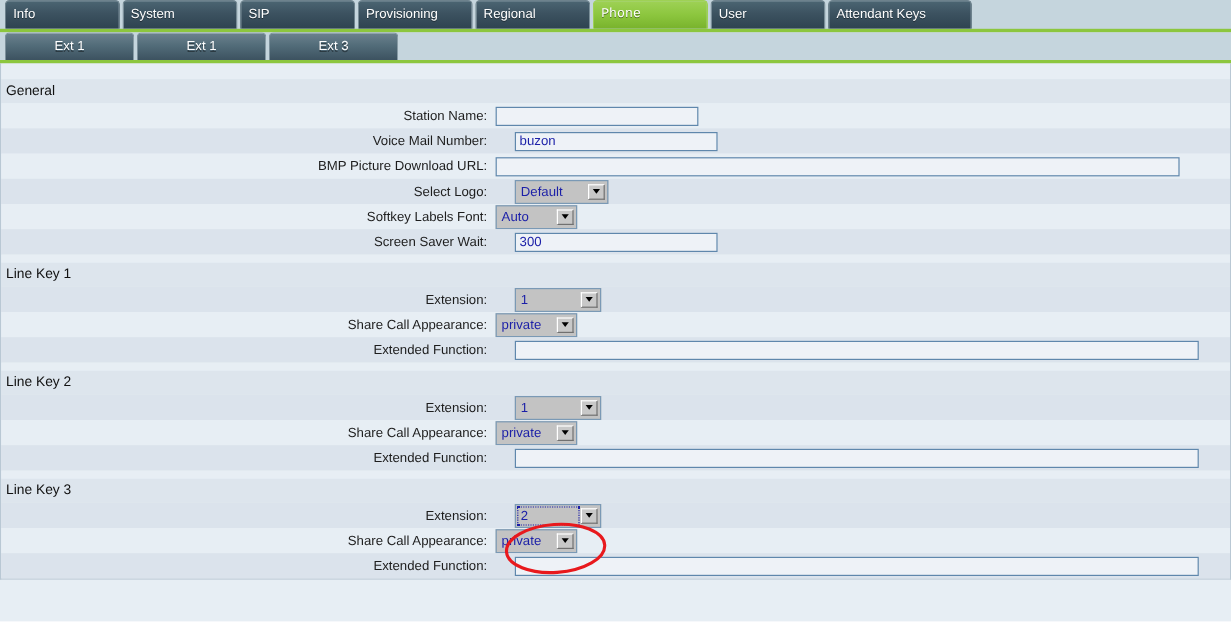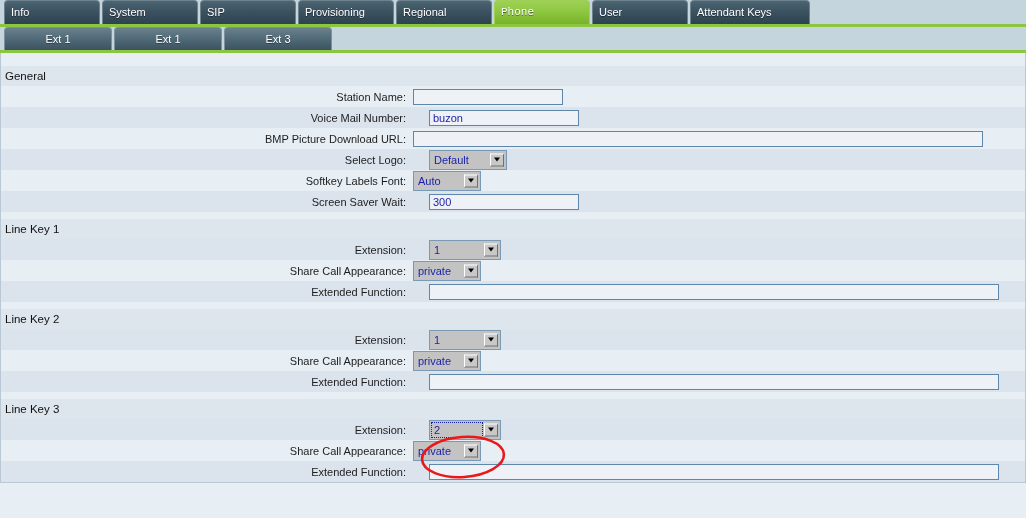--- a/index.html
+++ b/index.html
@@ -144,21 +144,21 @@
     height: 16px;
     font-family: "Liberation Sans", sans-serif;
     font-size: 11px;
     color: #1b1fa8;
     background: #eef2f7;
     border: 1px solid #5f87ac;
     padding: 0 3px;
     box-sizing: border-box;
     outline: none;
   }
-  input.w150 { width: 150px; }
+  input.w150 { width: 169px; }
   input.w570 { width: 570px; }
 
   
   .sel {
     position: relative;
     display: inline-flex;
     align-items: center;
     height: 20px;
     background: #c3c3c3;
     border: 1px solid #7a99b5;

